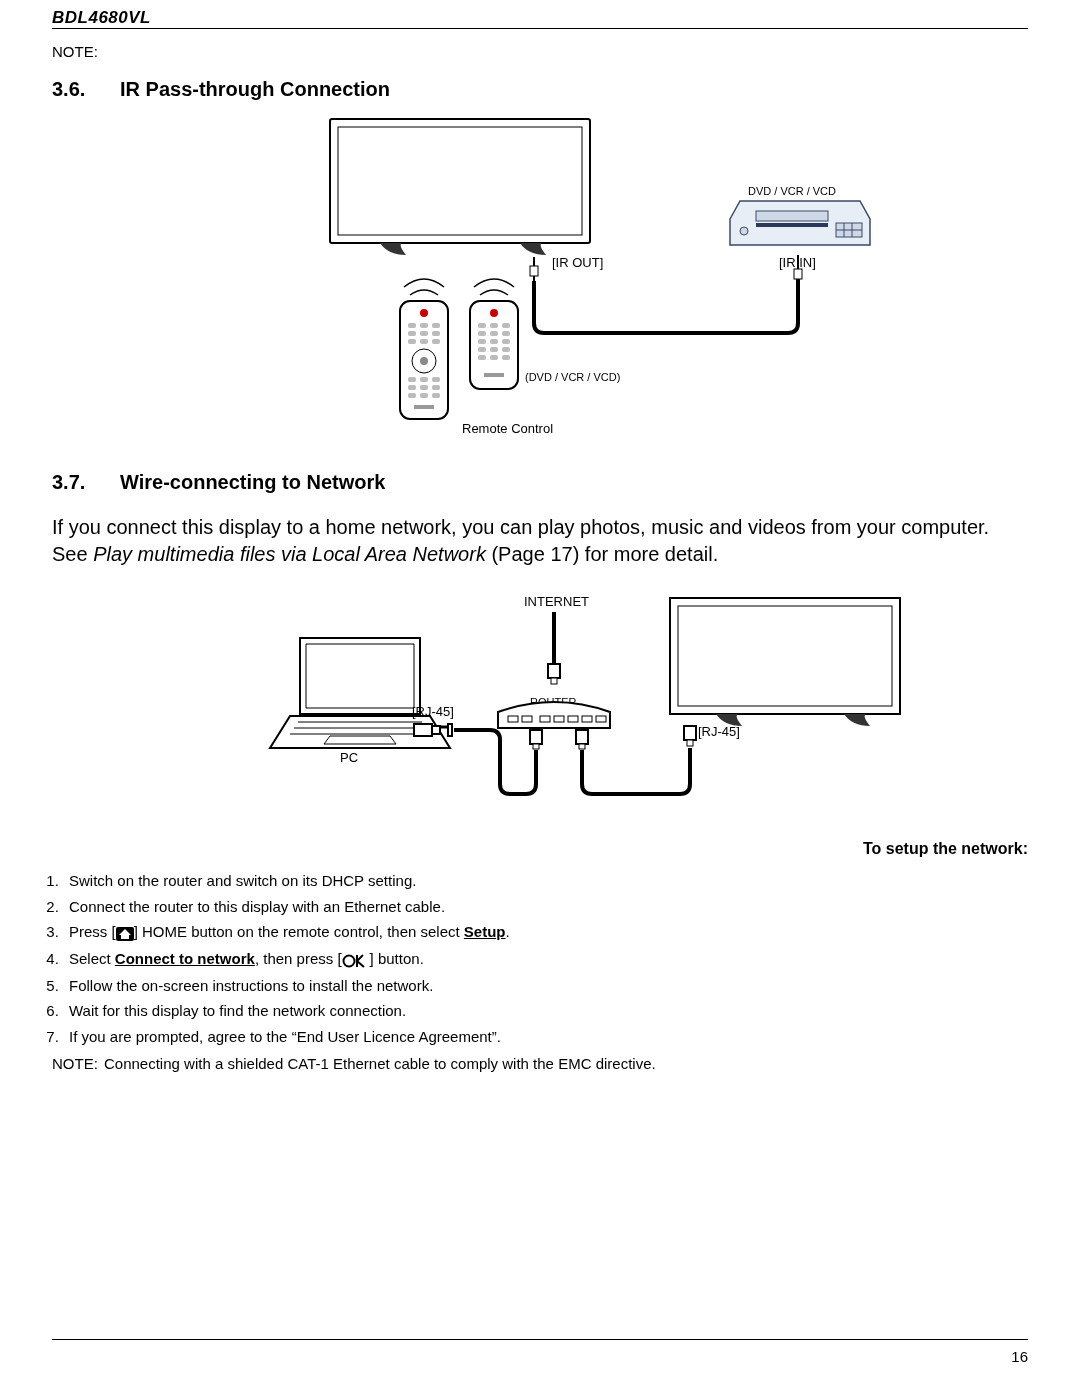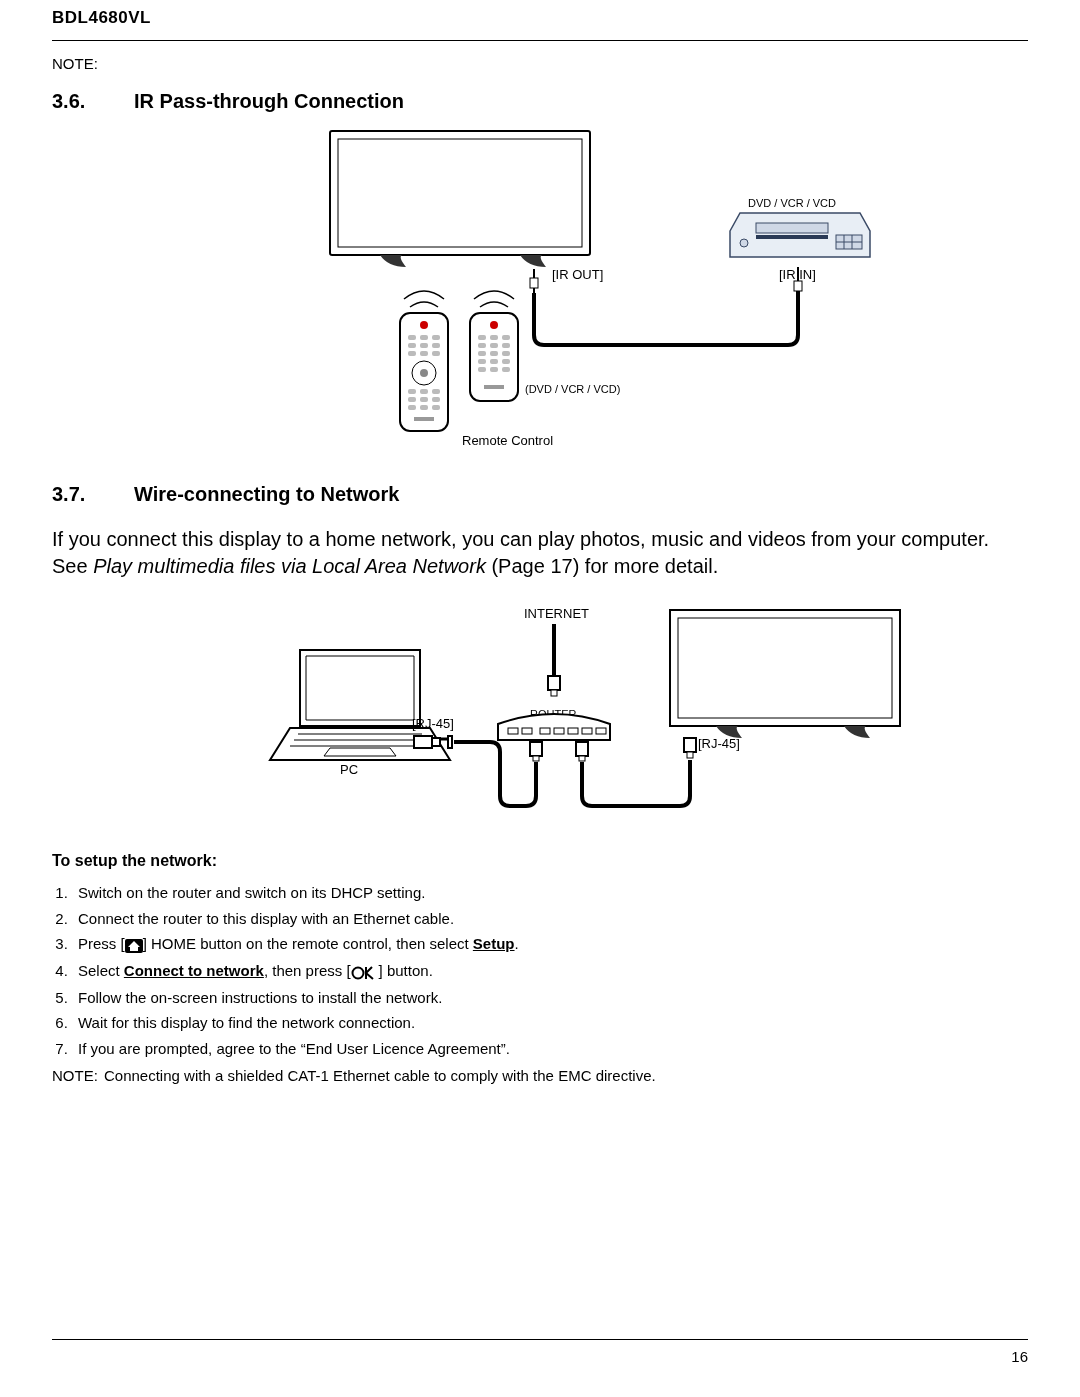--- a/index.html
+++ b/index.html
@@ -1,28 +1,28 @@
 <!DOCTYPE html>
 <html><head>
 <meta charset="utf-8">
 <style>
   html, body { margin:0; padding:0; background:#fff; }
   body { width:1080px; height:1397px; font-family:"Gill Sans","Gill Sans MT","Segoe UI",Helvetica,Arial,sans-serif; color:#000; position:relative; }
   .page { position:absolute; left:52px; top:8px; width:976px; }
-  .hdr-line { border-bottom:1px solid #000; padding-bottom:12px; margin-bottom:14px; }
+  .hdr-line { border-bottom:1px solid #000; padding-bottom:0; margin-bottom:14px;font-style:italic; }
   .model { font-weight:600; font-size:17px; letter-spacing:0.5px; }
   .note-row { display:flex; font-size:15px; margin:6px 0 16px 0; }
   .note-row .lbl { width:52px; flex:0 0 52px; }
-  .h2 { font-weight:700; font-size:20px; margin:18px 0 10px 0; display:flex; gap:36px; }
+  .h2 { font-weight:700; font-size:20px; margin:18px 0 10px 0; display:flex; gap:22px; }
   .h2 .num { width:46px; flex:0 0 46px; }
   .bodytext { font-size:20px; line-height:1.35; }
   .italic { font-style:italic; }
   .bold { font-weight:700;text-decoration:underline; }
-  .subhead { font-weight:700; font-size:16px; margin:22px 0 10px 0; }
-  ol.steps { margin:0 0 0 20px; padding:0; font-size:15px; line-height:1.7; }
+  .subhead { font-weight:700; font-size:16px; margin:22px 0 10px 0;text-align:right; }
+  ol.steps { margin:0 0 0 11px; padding:0; font-size:15px; line-height:1.7; }
   ol.steps li { padding-left:6px; }
   .note2 { display:flex; font-size:15px; margin-top:6px; }
   .note2 .lbl { width:52px; flex:0 0 52px; }
   .footer { position:absolute; left:52px; width:976px; bottom:32px; text-align:right; font-size:15px; }
   .footer::before { content:""; display:block; border-top:1px solid #000; margin-bottom:8px; }
 
   
   .diagram { position:relative; margin:6px auto 20px auto; }
   .diagram svg { display:block; margin:0 auto; }
   .dlabel { font-size:13px; font-family:inherit; }

